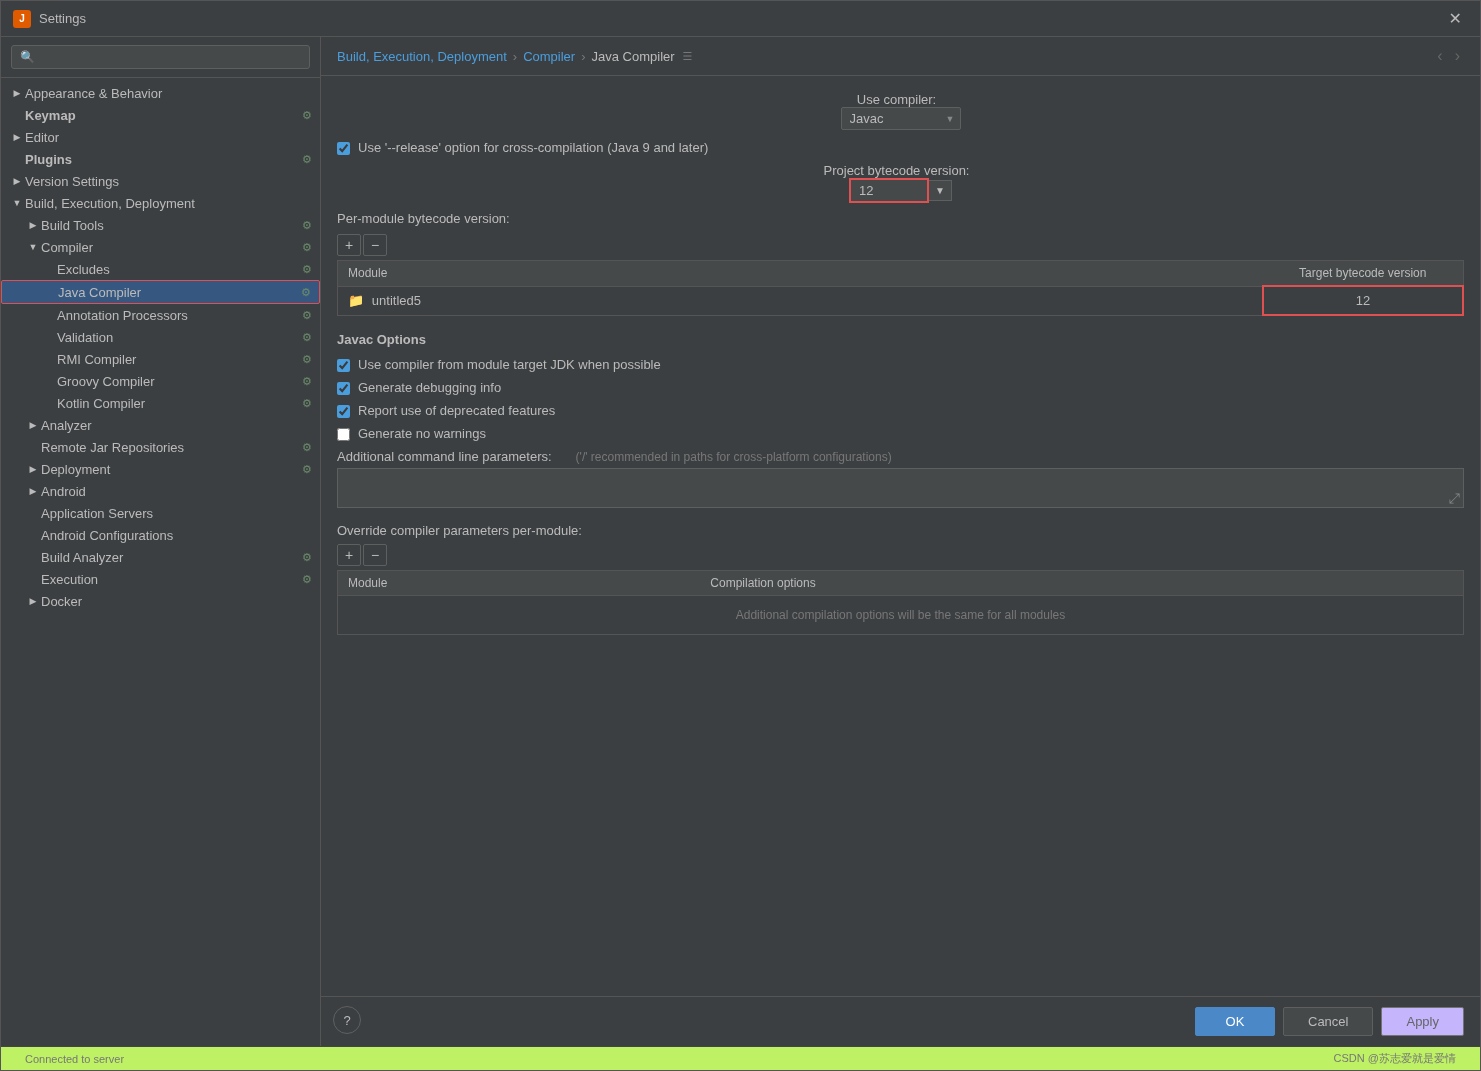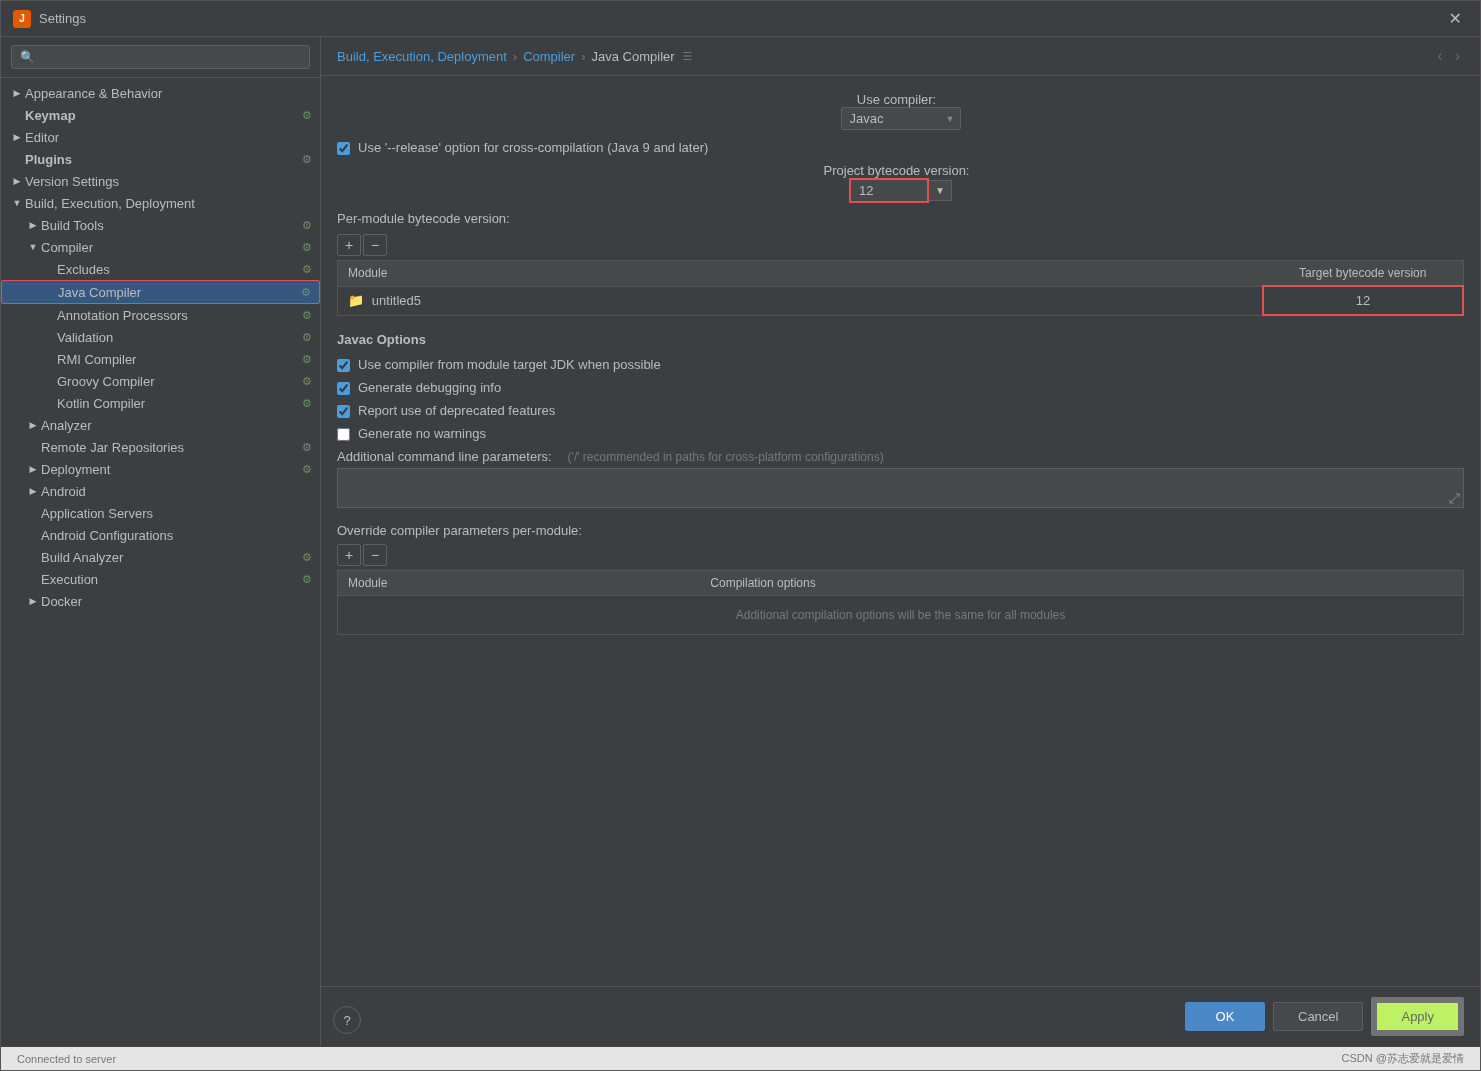--- a/index.html
+++ b/index.html
@@ -374,21 +374,21 @@
       color: #bbbbbb;
       padding: 4px 8px;
       font-size: 13px;
       outline: none;
       resize: none;
     }
 
     .inline-note {
       color: #777;
       font-size: 12px;
-      margin-left: 8px;
+      margin-left: 16px;
       text-align: center;
     }
 
     .override-table {
       width: 100%;
       border-collapse: collapse;
       border: 1px solid #555;
     }
 
     .override-table th {
@@ -424,22 +424,22 @@
       border: 1px solid #5e6060;
       color: #bbbbbb;
       padding: 6px 24px;
       font-size: 13px;
       cursor: pointer;
       border-radius: 2px;
       min-width: 80px;
     }
 
     .btn-disabled {
-      background: #bef264;
-      border: 6px solid #737373;
+      background: #c4b5fd;
+      border: 1px solid #737373;
       color: #666;
       padding: 6px 24px;
       font-size: 13px;
       cursor: not-allowed;
       border-radius: 2px;
       min-width: 80px;
       text-align: right;
     }
 
     .help-btn {
@@ -470,22 +470,22 @@
     }
 
     .footer-buttons {
       margin-left: auto;
       display: flex;
       gap: 8px;
       align-items: center;
     }
 
     .status-bar {
-      background: #e5e5e5;
-      padding: 4px 16px;
+      background: #bef264;
+      padding: 4px 24px;
       border-top: 1px solid #444;
       display: flex;
       align-items: center;
       flex-shrink: 0;
     }
 
     .status-text {
       color: #777;
       font-size: 11px;
     }

